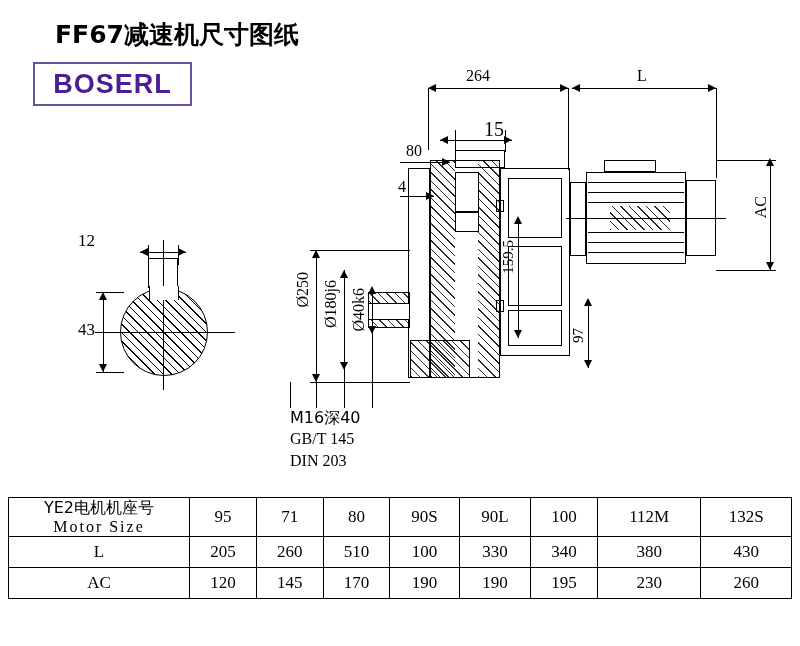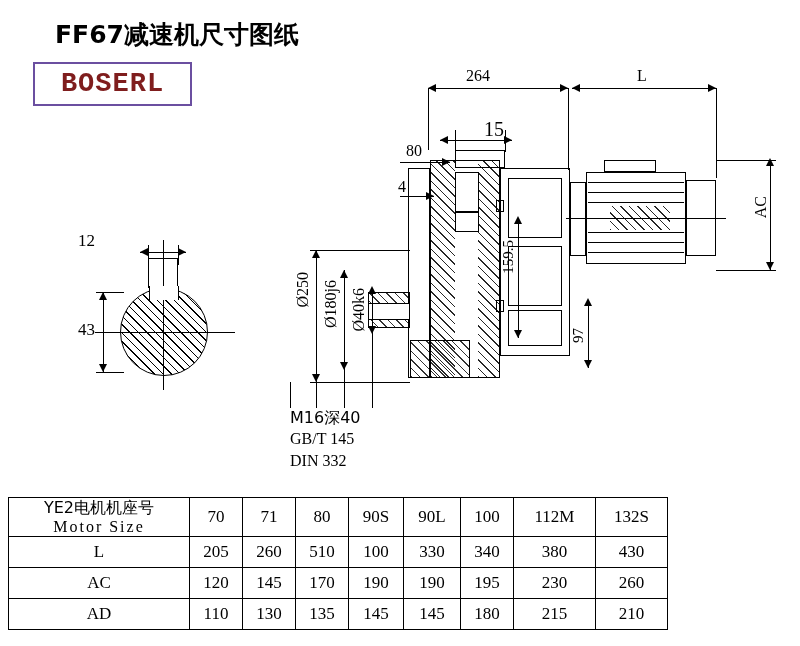--- a/index.html
+++ b/index.html
@@ -23,22 +23,22 @@
   }
 
   
   .logo-box{
     position:absolute;left:33px;top:62px;
     width:155px;height:40px;
     border:2px solid #6b4fa0;
     display:flex;align-items:center;justify-content:center;
   }
   .logo-text{
-    font-family:Liberation Mono, monospace;
-    font-weight:bold;font-size:27px;color:#7f1d1d;
+    font-family:Liberation Sans, sans-serif;
+    font-weight:bold;font-size:27px;color:#4c1d95;
     letter-spacing:1px;
   }
 
   
   .ln{position:absolute;background:#000;}
   .h1{height:1px;}
   .v1{width:1px;}
   .lbl{position:absolute;font-family:"Liberation Serif", serif;font-size:15px;white-space:nowrap;}
   .vert-r{writing-mode:vertical-rl;transform:rotate(180deg);}
 
@@ -57,21 +57,21 @@
   .arrowL,.arrowR{position:absolute;width:0;height:0;}
   .arrowL{border-top:4px solid transparent;border-bottom:4px solid transparent;border-right:8px solid #000;}
   .arrowR{border-top:4px solid transparent;border-bottom:4px solid transparent;border-left:8px solid #000;}
   .arrowU{position:absolute;width:0;height:0;border-left:4px solid transparent;border-right:4px solid transparent;border-bottom:8px solid #000;}
   .arrowD{position:absolute;width:0;height:0;border-left:4px solid transparent;border-right:4px solid transparent;border-top:8px solid #000;}
 
   
   table.dims{
     position:absolute;left:8px;top:497px;
     border-collapse:collapse;
-    width:660px;
+    width:784px;
     font-family:"Liberation Serif", serif;
     font-size:17px;
   }
   table.dims td{
     border:1px solid #000;
     text-align:center;
     height:30px;
     padding:0;
   }
   table.dims td.rowhead{width:180px;}
@@ -227,31 +227,31 @@
     <div class="ln h1" style="left:716px;top:270px;width:60px;"></div>
     <div class="lbl vert-r" style="left:752px;top:196px;font-size:16px;">AC</div>
 
     <div class="ln v1" style="left:290px;top:382px;height:26px;"></div>
     <div class="ln v1" style="left:316px;top:382px;height:26px;"></div>
     <div class="ln v1" style="left:344px;top:370px;height:38px;"></div>
     <div class="ln v1" style="left:372px;top:328px;height:80px;"></div>
 
     <div class="lbl cjk" style="left:290px;top:408px;font-size:16px;">M16深40</div>
     <div class="lbl" style="left:290px;top:430px;font-size:16px;">GB/T 145</div>
-    <div class="lbl" style="left:290px;top:452px;font-size:16px;">DIN 332</div>
+    <div class="lbl" style="left:290px;top:452px;font-size:16px;">DIN 203</div>
   </div>
 
   <table class="dims">
     <tbody>
       <tr>
         <td class="rowhead">
           <div class="rh2 cjk">YE2电机机座号</div>
           <div class="rh2" style="letter-spacing:2px;">Motor Size</div>
         </td>
-        <td>70</td>
+        <td>95</td>
         <td>71</td>
         <td>80</td>
         <td>90S</td>
         <td>90L</td>
         <td>100</td>
         <td>112M</td>
         <td>132S</td>
       </tr>
       <tr>
         <td class="rowhead">L</td>
@@ -268,27 +268,16 @@
         <td class="rowhead">AC</td>
         <td>120</td>
         <td>145</td>
         <td>170</td>
         <td>190</td>
         <td>190</td>
         <td>195</td>
         <td>230</td>
         <td>260</td>
       </tr>
-      <tr>
-        <td class="rowhead">AD</td>
-        <td>110</td>
-        <td>130</td>
-        <td>135</td>
-        <td>145</td>
-        <td>145</td>
-        <td>180</td>
-        <td>215</td>
-        <td>210</td>
-      </tr>
     </tbody>
   </table>
 
 </div>
 
 </body></html>

